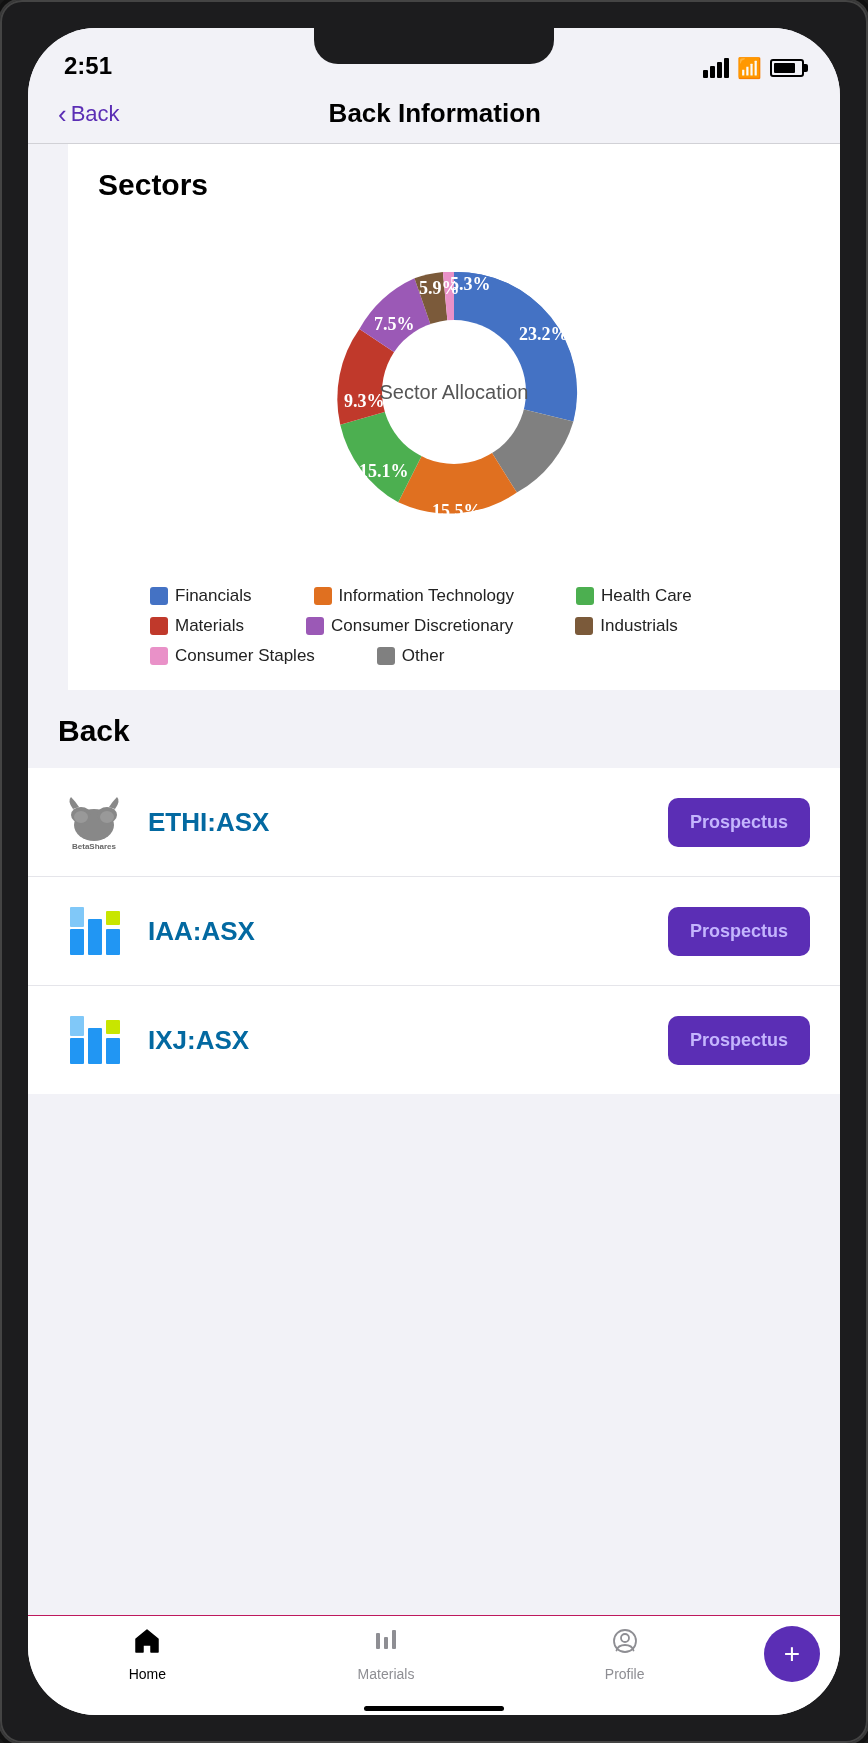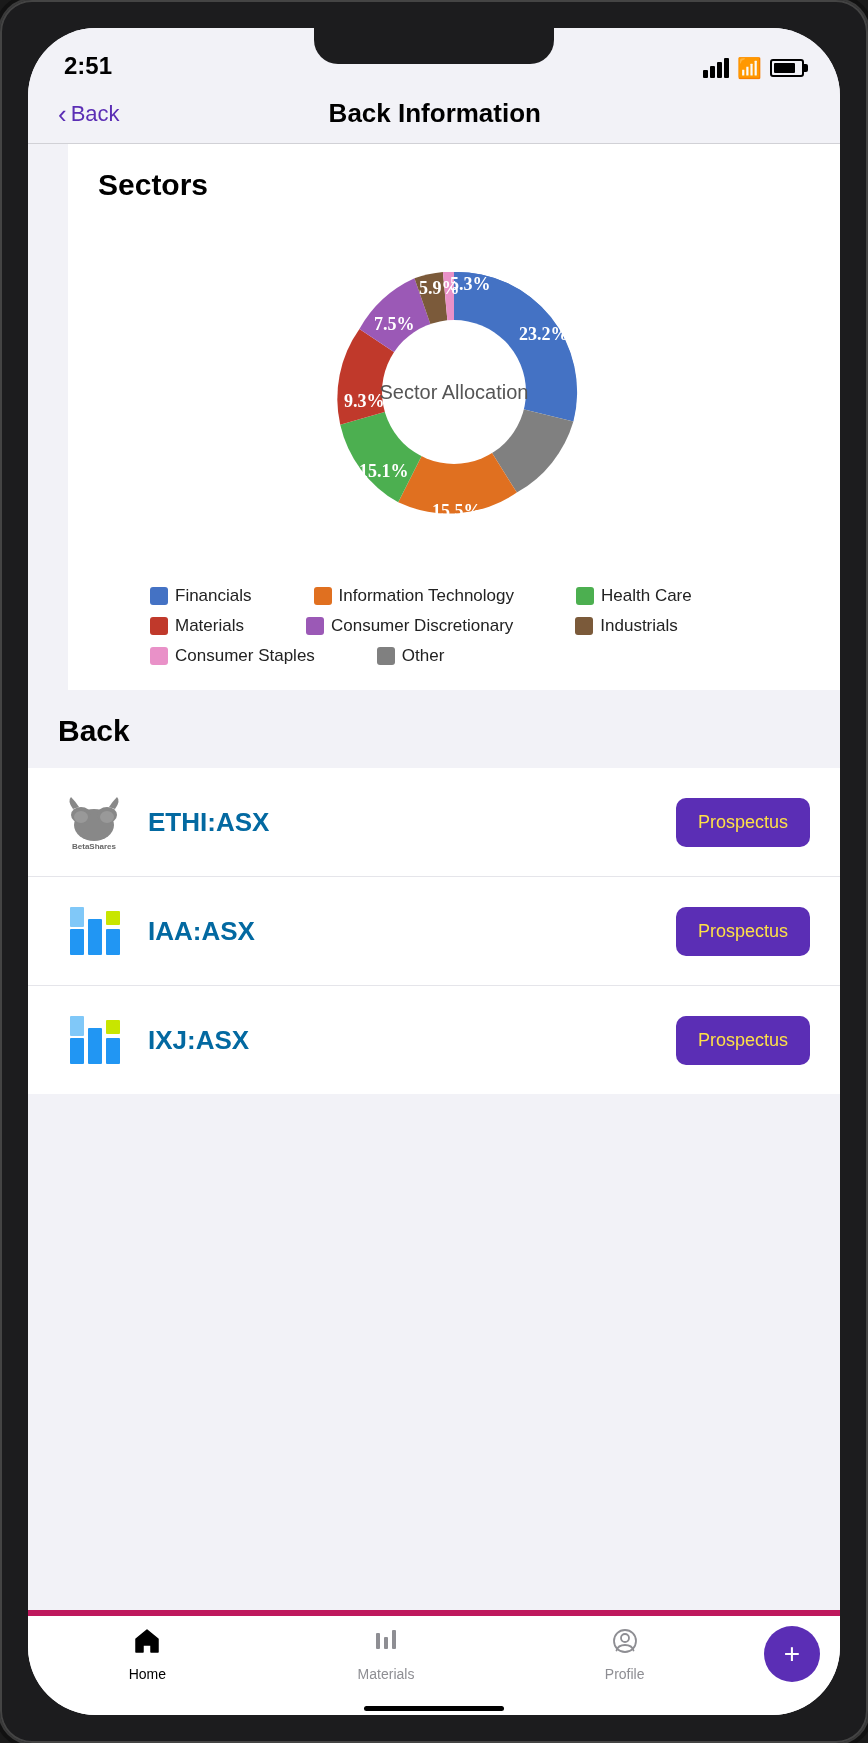--- a/index.html
+++ b/index.html
@@ -8,21 +8,21 @@
       display: flex;
       justify-content: center;
       align-items: center;
       min-height: 100vh;
       font-family: -apple-system, BlinkMacSystemFont, 'Helvetica Neue', sans-serif;
     }
     .phone-frame {
       width: 868px;
       height: 1743px;
       background: #1c1c1e;
-      border-radius: 32px;
+      border-radius: 22px;
       position: relative;
       box-shadow: 0 0 0 2px #3a3a3a, 0 0 0 6px #111, inset 0 0 0 2px #444;
       overflow: hidden;
     }
     .phone-screen {
       position: absolute;
       top: 28px;
       left: 28px;
       right: 28px;
       bottom: 28px;
@@ -228,35 +228,35 @@
       flex-shrink: 0;
     }
     .etf-name {
       flex: 1;
       font-size: 26px;
       font-weight: 600;
       color: #0369a1;
     }
     .prospectus-btn {
       background: #5b2eb5;
-      color: #fde047;
+      color: #c4b5fd;
       border: none;
       border-radius: 10px;
       padding: 14px 22px;
       font-size: 18px;
-      font-weight: 400;
+      font-weight: 700;
       cursor: pointer;
       white-space: nowrap;
     }
     
     .tab-bar {
       display: flex;
       align-items: center;
       background: #fff;
-      border-top: 6px solid #be185d;
+      border-top: 1px solid #be185d;
       padding: 10px 0 16px;
       flex-shrink: 0;
     }
     .tab-item {
       flex: 1;
       display: flex;
       flex-direction: column;
       align-items: center;
       gap: 4px;
       cursor: pointer;

